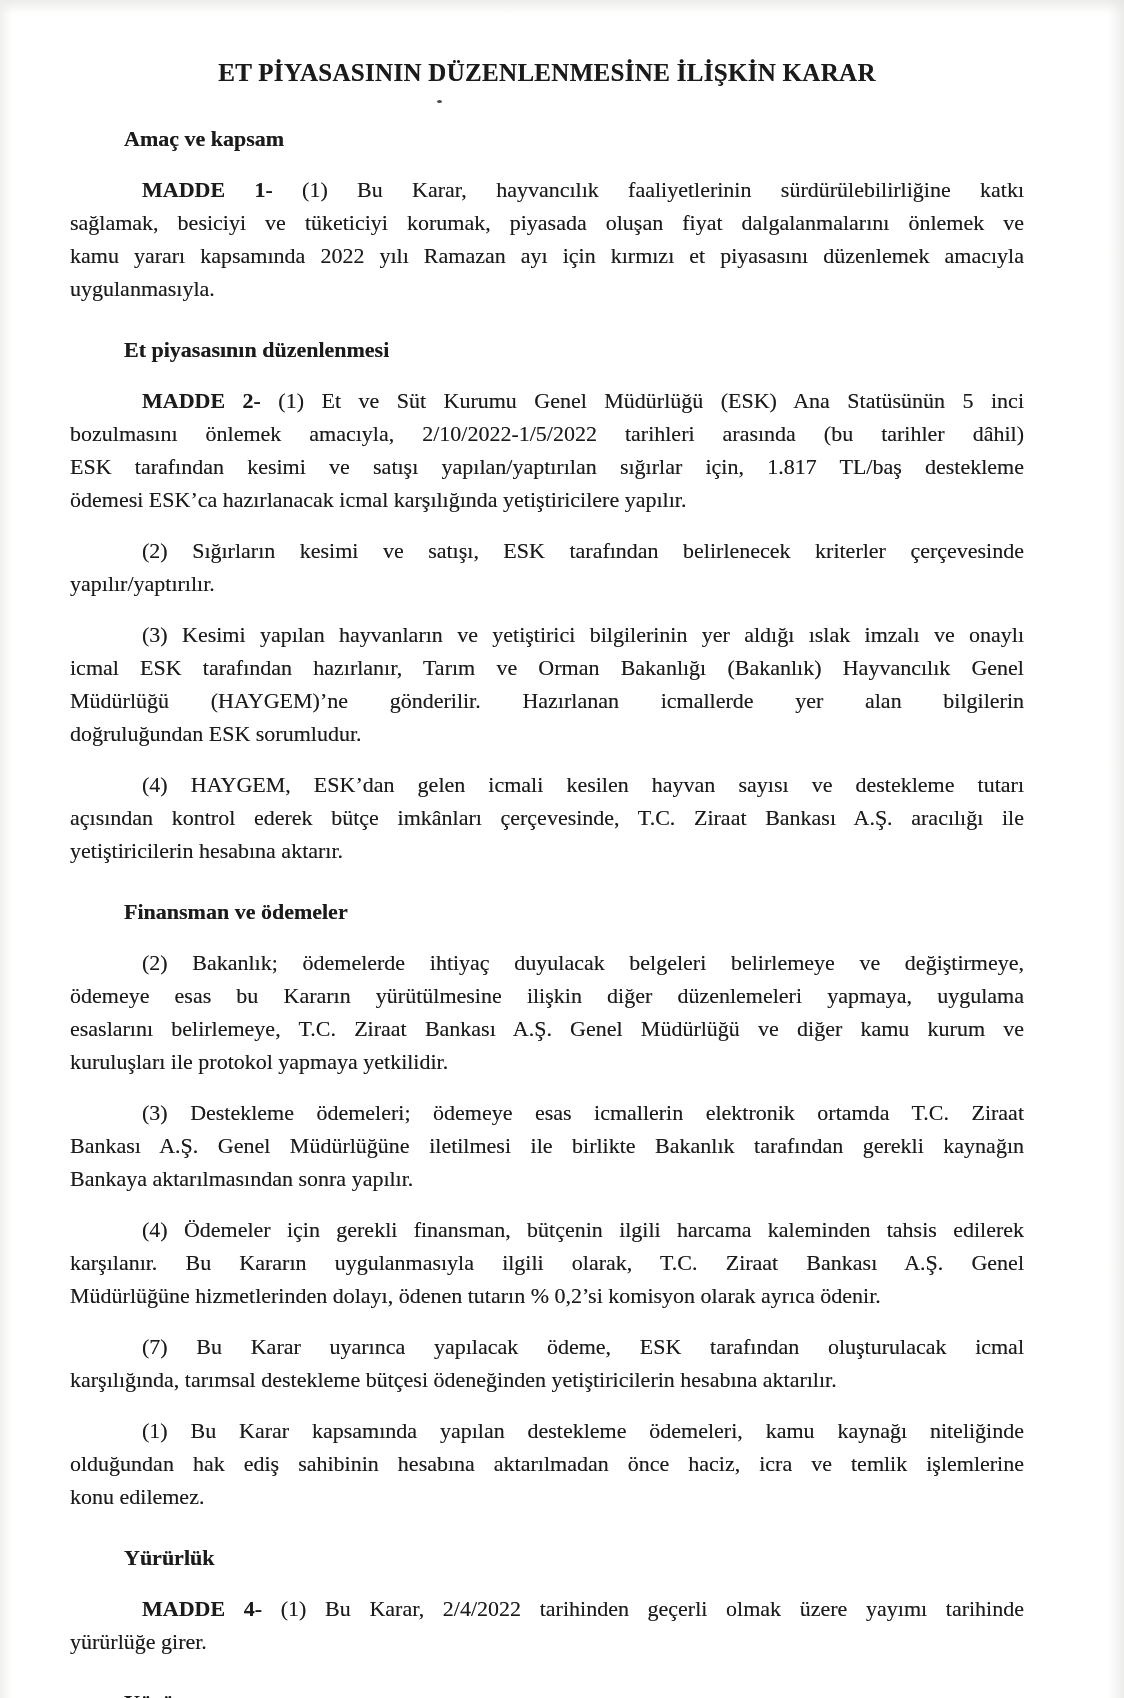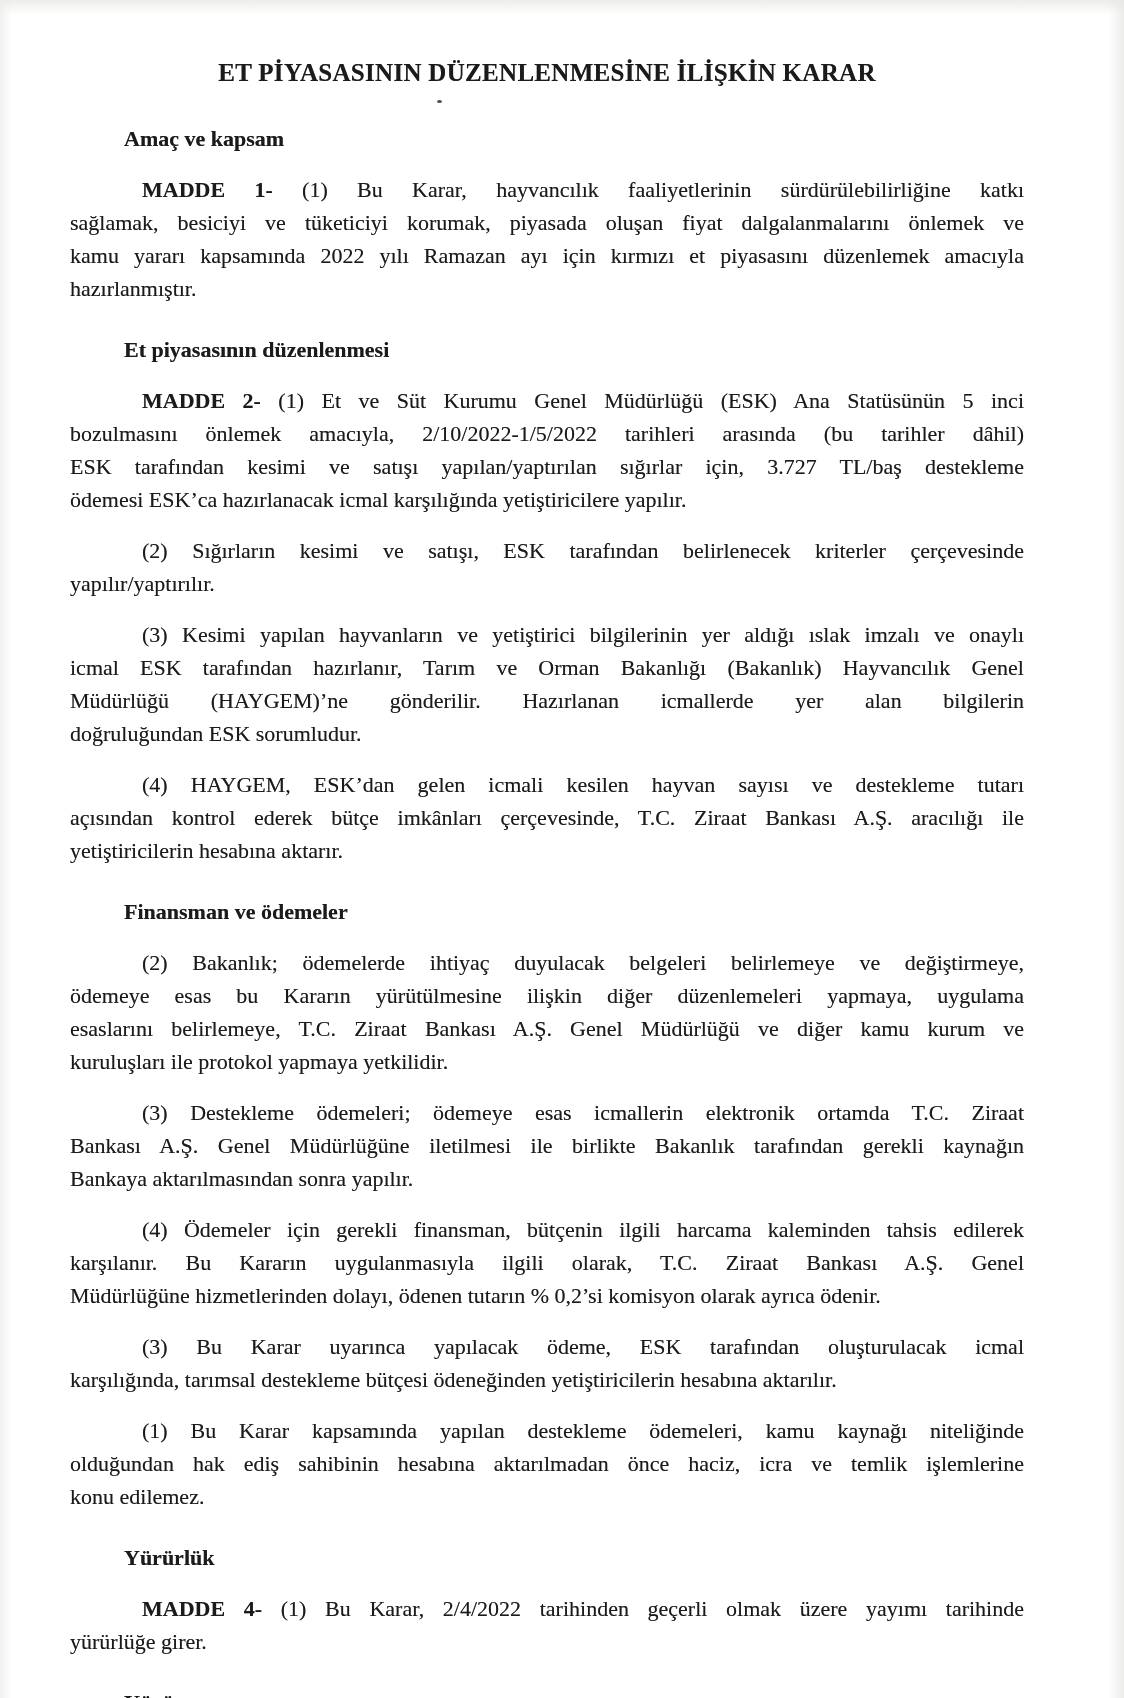--- a/index.html
+++ b/index.html
@@ -89,27 +89,27 @@
 <div class="speck"></div>
 
 <div class="page-content">
   <h1 class="doc-title">ET PİYASASININ DÜZENLENMESİNE İLİŞKİN KARAR</h1>
   <main id="doc-body">
       <div class="heading">Amaç ve kapsam</div>
       <div class="para">
         <div class="line first"><b class="lead">MADDE 1-</b> <span>(1) Bu Karar, hayvancılık faaliyetlerinin sürdürülebilirliğine katkı</span></div>
         <div class="line">sağlamak, besiciyi ve tüketiciyi korumak, piyasada oluşan fiyat dalgalanmalarını önlemek ve</div>
         <div class="line">kamu yararı kapsamında 2022 yılı Ramazan ayı için kırmızı et piyasasını düzenlemek amacıyla</div>
-        <div class="line last">hazırlanmıştır.</div>
+        <div class="line last">uygulanmasıyla.</div>
       </div>
       <div class="heading gap">Et piyasasının düzenlenmesi</div>
       <div class="para">
         <div class="line first"><b class="lead">MADDE 2-</b> <span>(1) Et ve Süt Kurumu Genel Müdürlüğü (ESK) Ana Statüsünün 5 inci</span></div>
         <div class="line">bozulmasını önlemek amacıyla, 2/10/2022-1/5/2022 tarihleri arasında (bu tarihler dâhil)</div>
-        <div class="line">ESK tarafından kesimi ve satışı yapılan/yaptırılan sığırlar için, 3.727 TL/baş destekleme</div>
+        <div class="line">ESK tarafından kesimi ve satışı yapılan/yaptırılan sığırlar için, 1.817 TL/baş destekleme</div>
         <div class="line last">ödemesi ESK’ca hazırlanacak icmal karşılığında yetiştiricilere yapılır.</div>
       </div>
       <div class="para">
         <div class="line first">(2) Sığırların kesimi ve satışı, ESK tarafından belirlenecek kriterler çerçevesinde</div>
         <div class="line last">yapılır/yaptırılır.</div>
       </div>
       <div class="para">
         <div class="line first">(3) Kesimi yapılan hayvanların ve yetiştirici bilgilerinin yer aldığı ıslak imzalı ve onaylı</div>
         <div class="line">icmal ESK tarafından hazırlanır, Tarım ve Orman Bakanlığı (Bakanlık) Hayvancılık Genel</div>
         <div class="line">Müdürlüğü (HAYGEM)’ne gönderilir. Hazırlanan icmallerde yer alan bilgilerin</div>
@@ -131,21 +131,21 @@
         <div class="line first">(3) Destekleme ödemeleri; ödemeye esas icmallerin elektronik ortamda T.C. Ziraat</div>
         <div class="line">Bankası A.Ş. Genel Müdürlüğüne iletilmesi ile birlikte Bakanlık tarafından gerekli kaynağın</div>
         <div class="line last">Bankaya aktarılmasından sonra yapılır.</div>
       </div>
       <div class="para">
         <div class="line first">(4) Ödemeler için gerekli finansman, bütçenin ilgili harcama kaleminden tahsis edilerek</div>
         <div class="line">karşılanır. Bu Kararın uygulanmasıyla ilgili olarak, T.C. Ziraat Bankası A.Ş. Genel</div>
         <div class="line last">Müdürlüğüne hizmetlerinden dolayı, ödenen tutarın % 0,2’si komisyon olarak ayrıca ödenir.</div>
       </div>
       <div class="para">
-        <div class="line first">(3) Bu Karar uyarınca yapılacak ödeme, ESK tarafından oluşturulacak icmal</div>
+        <div class="line first">(7) Bu Karar uyarınca yapılacak ödeme, ESK tarafından oluşturulacak icmal</div>
         <div class="line last">karşılığında, tarımsal destekleme bütçesi ödeneğinden yetiştiricilerin hesabına aktarılır.</div>
       </div>
       <div class="para">
         <div class="line first">(1) Bu Karar kapsamında yapılan destekleme ödemeleri, kamu kaynağı niteliğinde</div>
         <div class="line">olduğundan hak ediş sahibinin hesabına aktarılmadan önce haciz, icra ve temlik işlemlerine</div>
         <div class="line last">konu edilemez.</div>
       </div>
       <div class="heading gap">Yürürlük</div>
       <div class="para">
         <div class="line first"><b class="lead">MADDE 4-</b> <span>(1) Bu Karar, 2/4/2022 tarihinden geçerli olmak üzere yayımı tarihinde</span></div>

